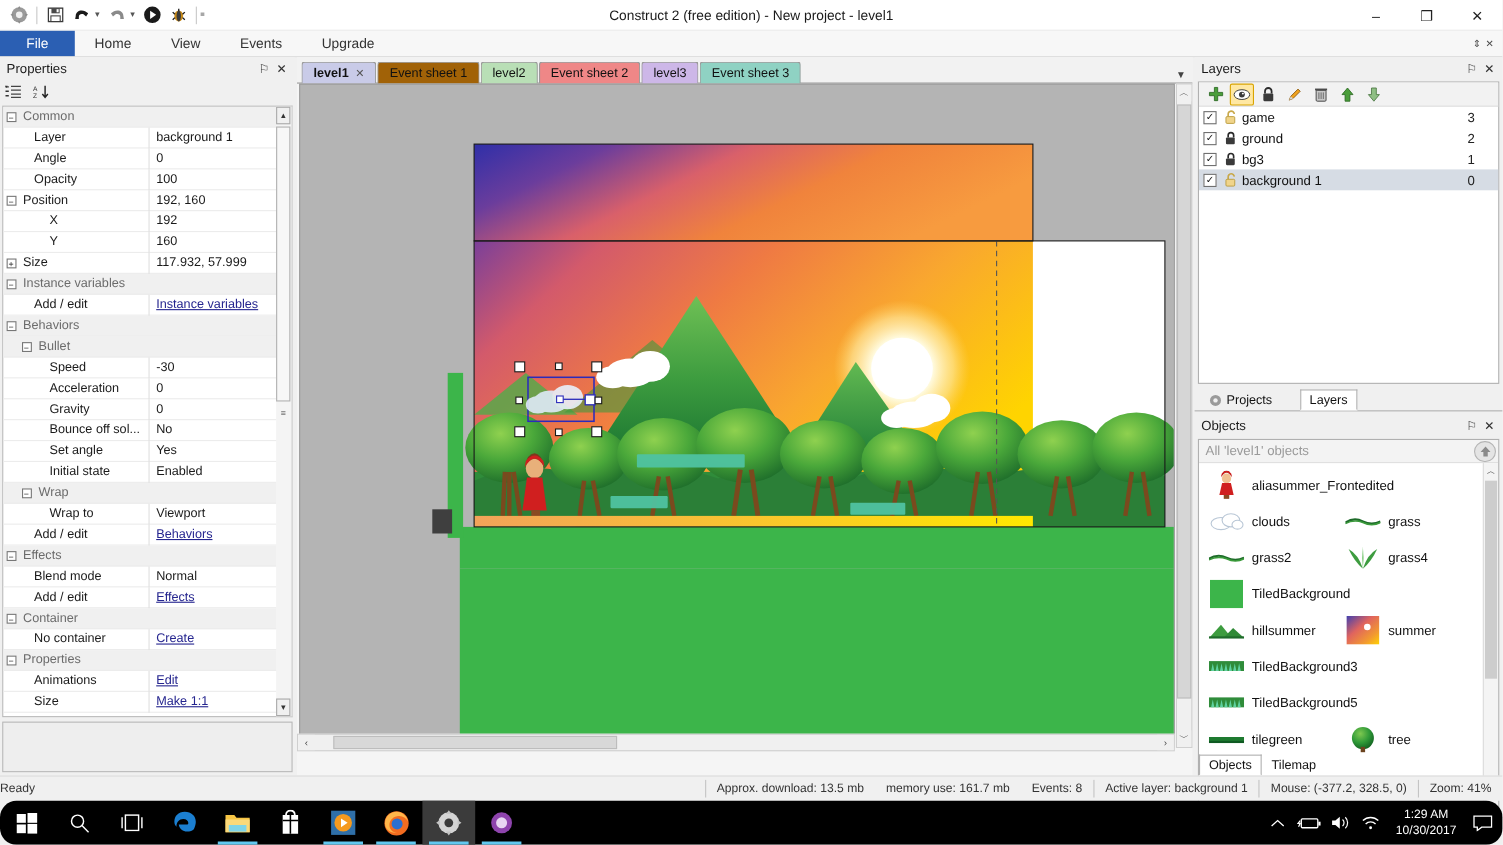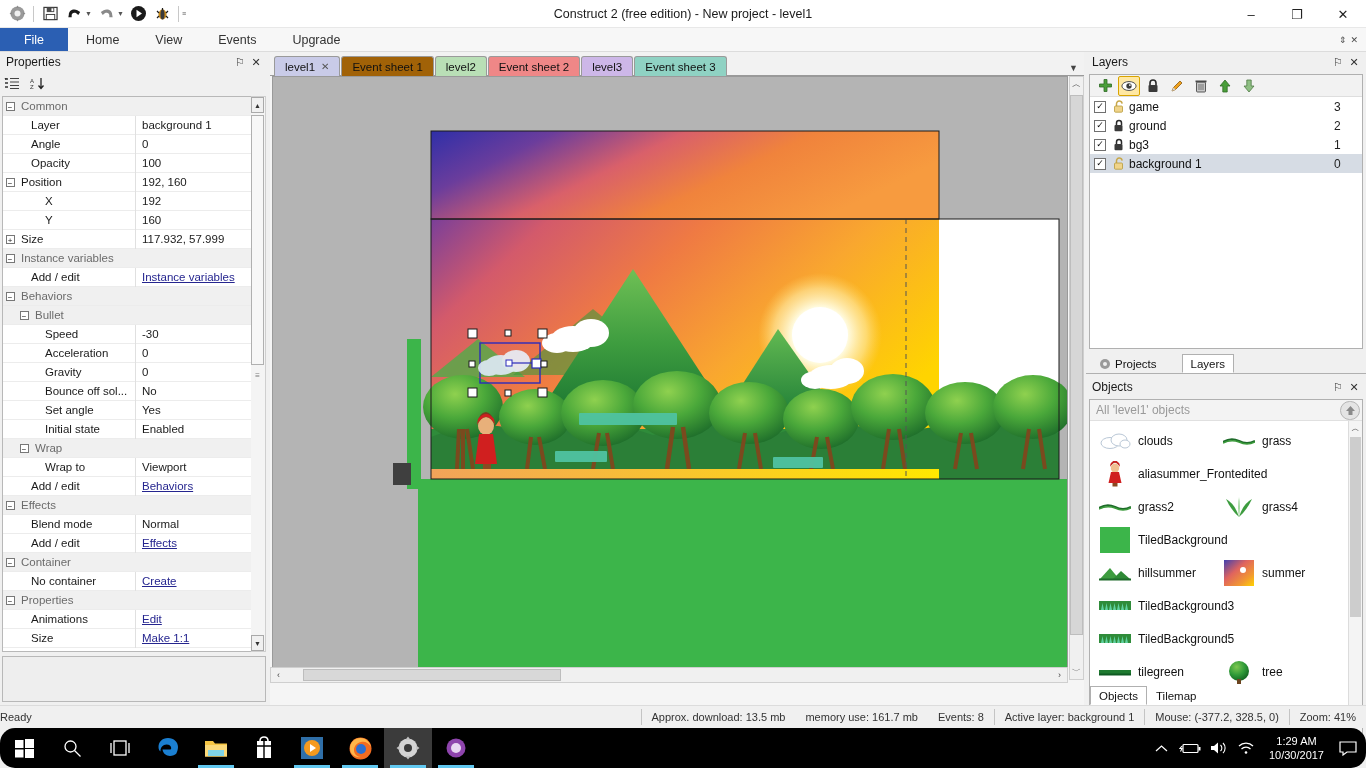--- a/index.html
+++ b/index.html
@@ -501,21 +501,21 @@
       <div class="ps-down">▼</div>
     </div>
 
     <div class="props-bottom"></div>
   </div>
 
   <div class="center">
     <div class="tabstrip">
       <div class="tabline"></div>
       <div class="tab" style="background:#c9cbe8;">
-        <span style="font-weight:normal;">level1</span>
+        <span style="font-weight:bold;">level1</span>
         <span class="x">✕</span>
       </div>
       <div class="tab" style="background:#a16207;">
         <span>Event sheet 1</span>
       </div>
       <div class="tab" style="background:#b9dfb6;">
         <span>level2</span>
       </div>
       <div class="tab" style="background:#ef8787;">
         <span>Event sheet 2</span>
@@ -840,52 +840,52 @@
         <div class="obj-search">
           <span>All 'level1' objects</span>
           <span class="obj-up">
             <svg width="11" height="11" viewBox="0 0 11 11">
               <path d="M5.5 1 L10 6 H7.5 V10 H3.5 V6 H1 Z" fill="#8a8a8a"></path>
             </svg>
           </span>
         </div>
         <div class="obj-grid" id="objects-rows">
             <div class="obj-row">
+              <div class="obj-cell w1">
+                <span class="obj-ico">
+                  <svg width="20" height="26" viewBox="0 0 20 26">
+                    <ellipse cx="10" cy="7" rx="4.2" ry="4.6" fill="#f0c090"></ellipse>
+                    <path d="M5.5 5 q4.5 -7 9 0 q-1 -5 -4.5 -5.3 q-3.8 0.4 -4.5 5.3z" fill="#7a3b1e"></path>
+                    <path d="M5 6 q5 -9 10 0 l-0.6 -3.4 q-4.4 -5.6 -8.8 0z" fill="#d01f1f"></path>
+                    <path d="M6 11 l8 0 l2.5 11 l-13 0z" fill="#d01f1f"></path>
+                    <rect x="7.5" y="22" width="5" height="3.5" fill="#8a4a22"></rect>
+                  </svg>
+                </span>
+                <span class="obj-lbl">aliasummer_Frontedited</span>
+              </div>
+            </div>
+            <div class="obj-row">
               <div class="obj-cell w2">
                 <span class="obj-ico">
                   <svg width="32" height="18" viewBox="0 0 32 18">
                     <ellipse cx="11" cy="11" rx="9" ry="5.5" fill="#fff" stroke="#b9c7d6" stroke-width="1"></ellipse>
                     <ellipse cx="20" cy="8" rx="8" ry="6" fill="#fff" stroke="#b9c7d6" stroke-width="1"></ellipse>
                     <ellipse cx="26" cy="12" rx="5" ry="4" fill="#fff" stroke="#b9c7d6" stroke-width="1"></ellipse>
                   </svg>
                 </span>
                 <span class="obj-lbl">clouds</span>
               </div>
               <div class="obj-cell w2">
                 <span class="obj-ico">
                   <svg width="32" height="10" viewBox="0 0 32 10">
                     <path d="M0 6 Q8 1 16 5 Q24 9 32 5" fill="none" stroke="#1e6b2a" stroke-width="2"></path>
                     <path d="M0 7 Q8 3 16 6 Q24 10 32 6" fill="none" stroke="#3a9a3a" stroke-width="1.4"></path>
                   </svg>
                 </span>
                 <span class="obj-lbl">grass</span>
-              </div>
-            </div>
-            <div class="obj-row">
-              <div class="obj-cell w1">
-                <span class="obj-ico">
-                  <svg width="20" height="26" viewBox="0 0 20 26">
-                    <ellipse cx="10" cy="7" rx="4.2" ry="4.6" fill="#f0c090"></ellipse>
-                    <path d="M5.5 5 q4.5 -7 9 0 q-1 -5 -4.5 -5.3 q-3.8 0.4 -4.5 5.3z" fill="#7a3b1e"></path>
-                    <path d="M5 6 q5 -9 10 0 l-0.6 -3.4 q-4.4 -5.6 -8.8 0z" fill="#d01f1f"></path>
-                    <path d="M6 11 l8 0 l2.5 11 l-13 0z" fill="#d01f1f"></path>
-                    <rect x="7.5" y="22" width="5" height="3.5" fill="#8a4a22"></rect>
-                  </svg>
-                </span>
-                <span class="obj-lbl">aliasummer_Frontedited</span>
               </div>
             </div>
             <div class="obj-row">
               <div class="obj-cell w2">
                 <span class="obj-ico">
                   <svg width="32" height="10" viewBox="0 0 32 10">
                     <path d="M0 6 Q8 1 16 5 Q24 9 32 5" fill="none" stroke="#1e6b2a" stroke-width="2"></path>
                     <path d="M0 7 Q8 3 16 6 Q24 10 32 6" fill="none" stroke="#3a9a3a" stroke-width="1.4"></path>
                   </svg>
                 </span>

